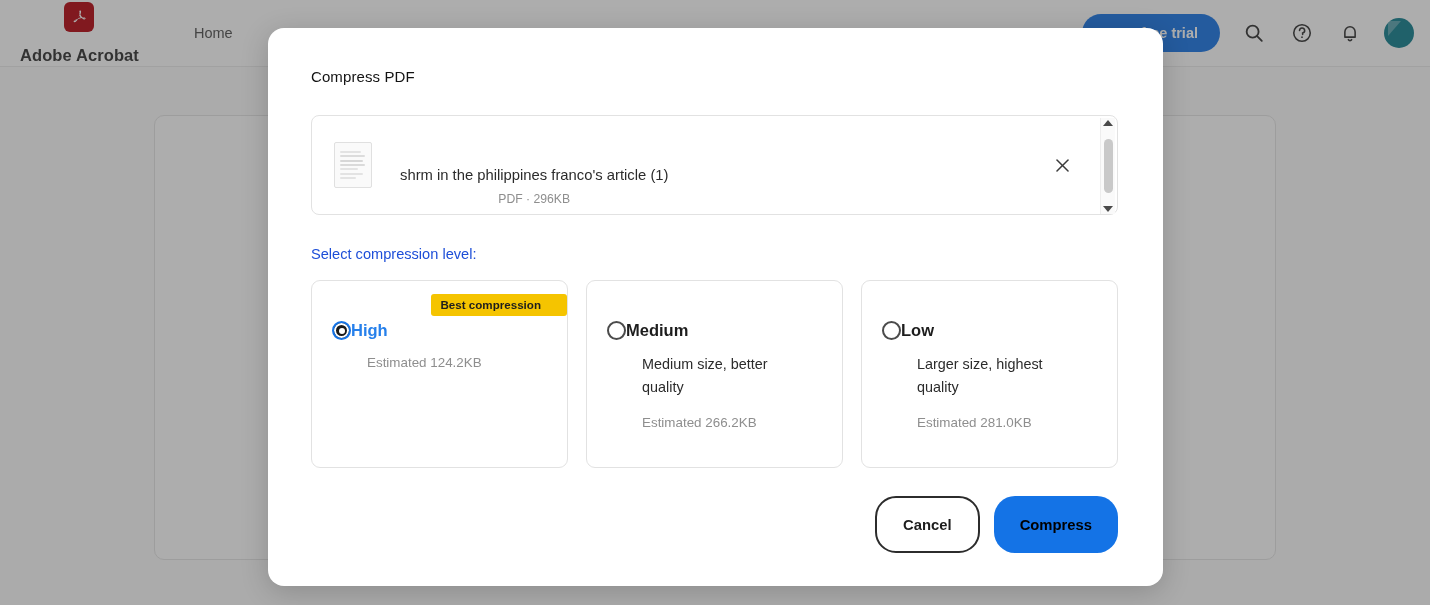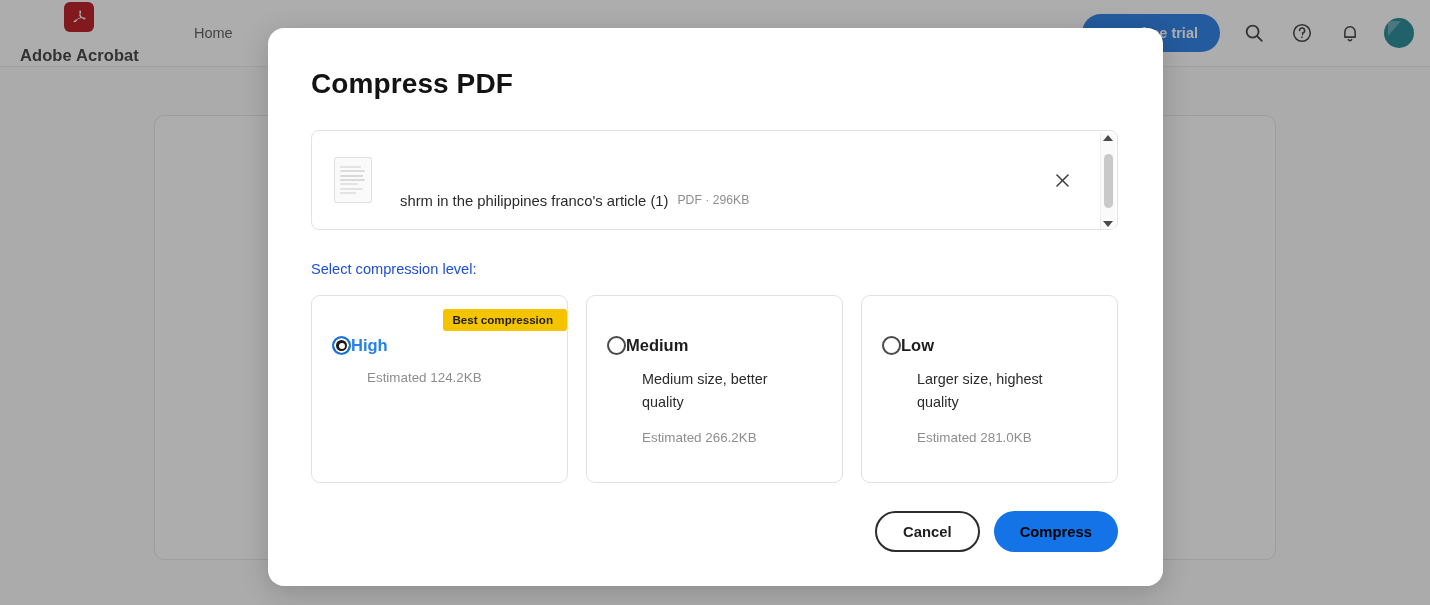--- a/index.html
+++ b/index.html
@@ -145,22 +145,22 @@
     width: 895px;
     height: 558px;
     background: #ffffff;
     border-radius: 16px;
     box-shadow: 0 6px 28px rgba(0,0,0,.18);
     z-index: 60;
     padding: 40px 45px 0 43px;
   }
 
   .modal-title {
-    font-size: 28px;
-    font-weight: bold;
+    font-size: 15px;
+    font-weight: normal;
     color: #131313;
     letter-spacing: .1px;
     margin-bottom: 30px;
   }
 
   
   .file-box {
     position: relative;
     border: 1px solid #e2e2e2;
     border-radius: 8px;
@@ -193,20 +193,21 @@
   .file-thumb i:nth-child(2){ width: 95%; background:#dcdcdc; }
   .file-thumb i:nth-child(3){ width: 88%; background:#d7d7d7; }
   .file-thumb i:nth-child(4){ width: 96%; background:#dadada; }
   .file-thumb i:nth-child(5){ width: 70%; }
   .file-thumb i:nth-child(6){ width: 90%; }
   .file-thumb i:nth-child(7){ width: 60%; }
 
   .file-meta {
     margin-left: 28px;
     display: flex;
+    flex-direction: column;
     gap: 9px;
     margin-top: 42px;
   }
   .file-name {
     font-size: 14.8px;
     color: #2b2b2b;
   }
   .file-sub {
     font-size: 12.2px;
     color: #8e8e8e;
@@ -277,21 +278,21 @@
   }
 
   .badge {
     position: absolute;
     top: 13px;
     right: 0;
     background: #F5C400;
     color: #1d1d1d;
     font-size: 11.6px;
     font-weight: bold;
-    padding: 4px 14px 5px 9px;
+    padding: 4px 26px 5px 9px;
     border-radius: 3px;
   }
 
   .card-head {
     display: flex;
     align-items: center;
   }
 
   .radio {
     width: 19px; height: 19px;
@@ -342,21 +343,21 @@
 
   
   .modal-footer {
     display: flex;
     justify-content: flex-end;
     gap: 14px;
     margin-top: 28px;
   }
 
   .btn {
-    height: 41px;
+    height: 57px;
     border-radius: 21px;
     font-size: 14.8px;
     font-weight: bold;
     font-family: "Liberation Sans", sans-serif;
     cursor: pointer;
   }
   .btn-cancel {
     background: #ffffff;
     border: 2px solid #2c2c2c;
     color: #1d1d1d;

